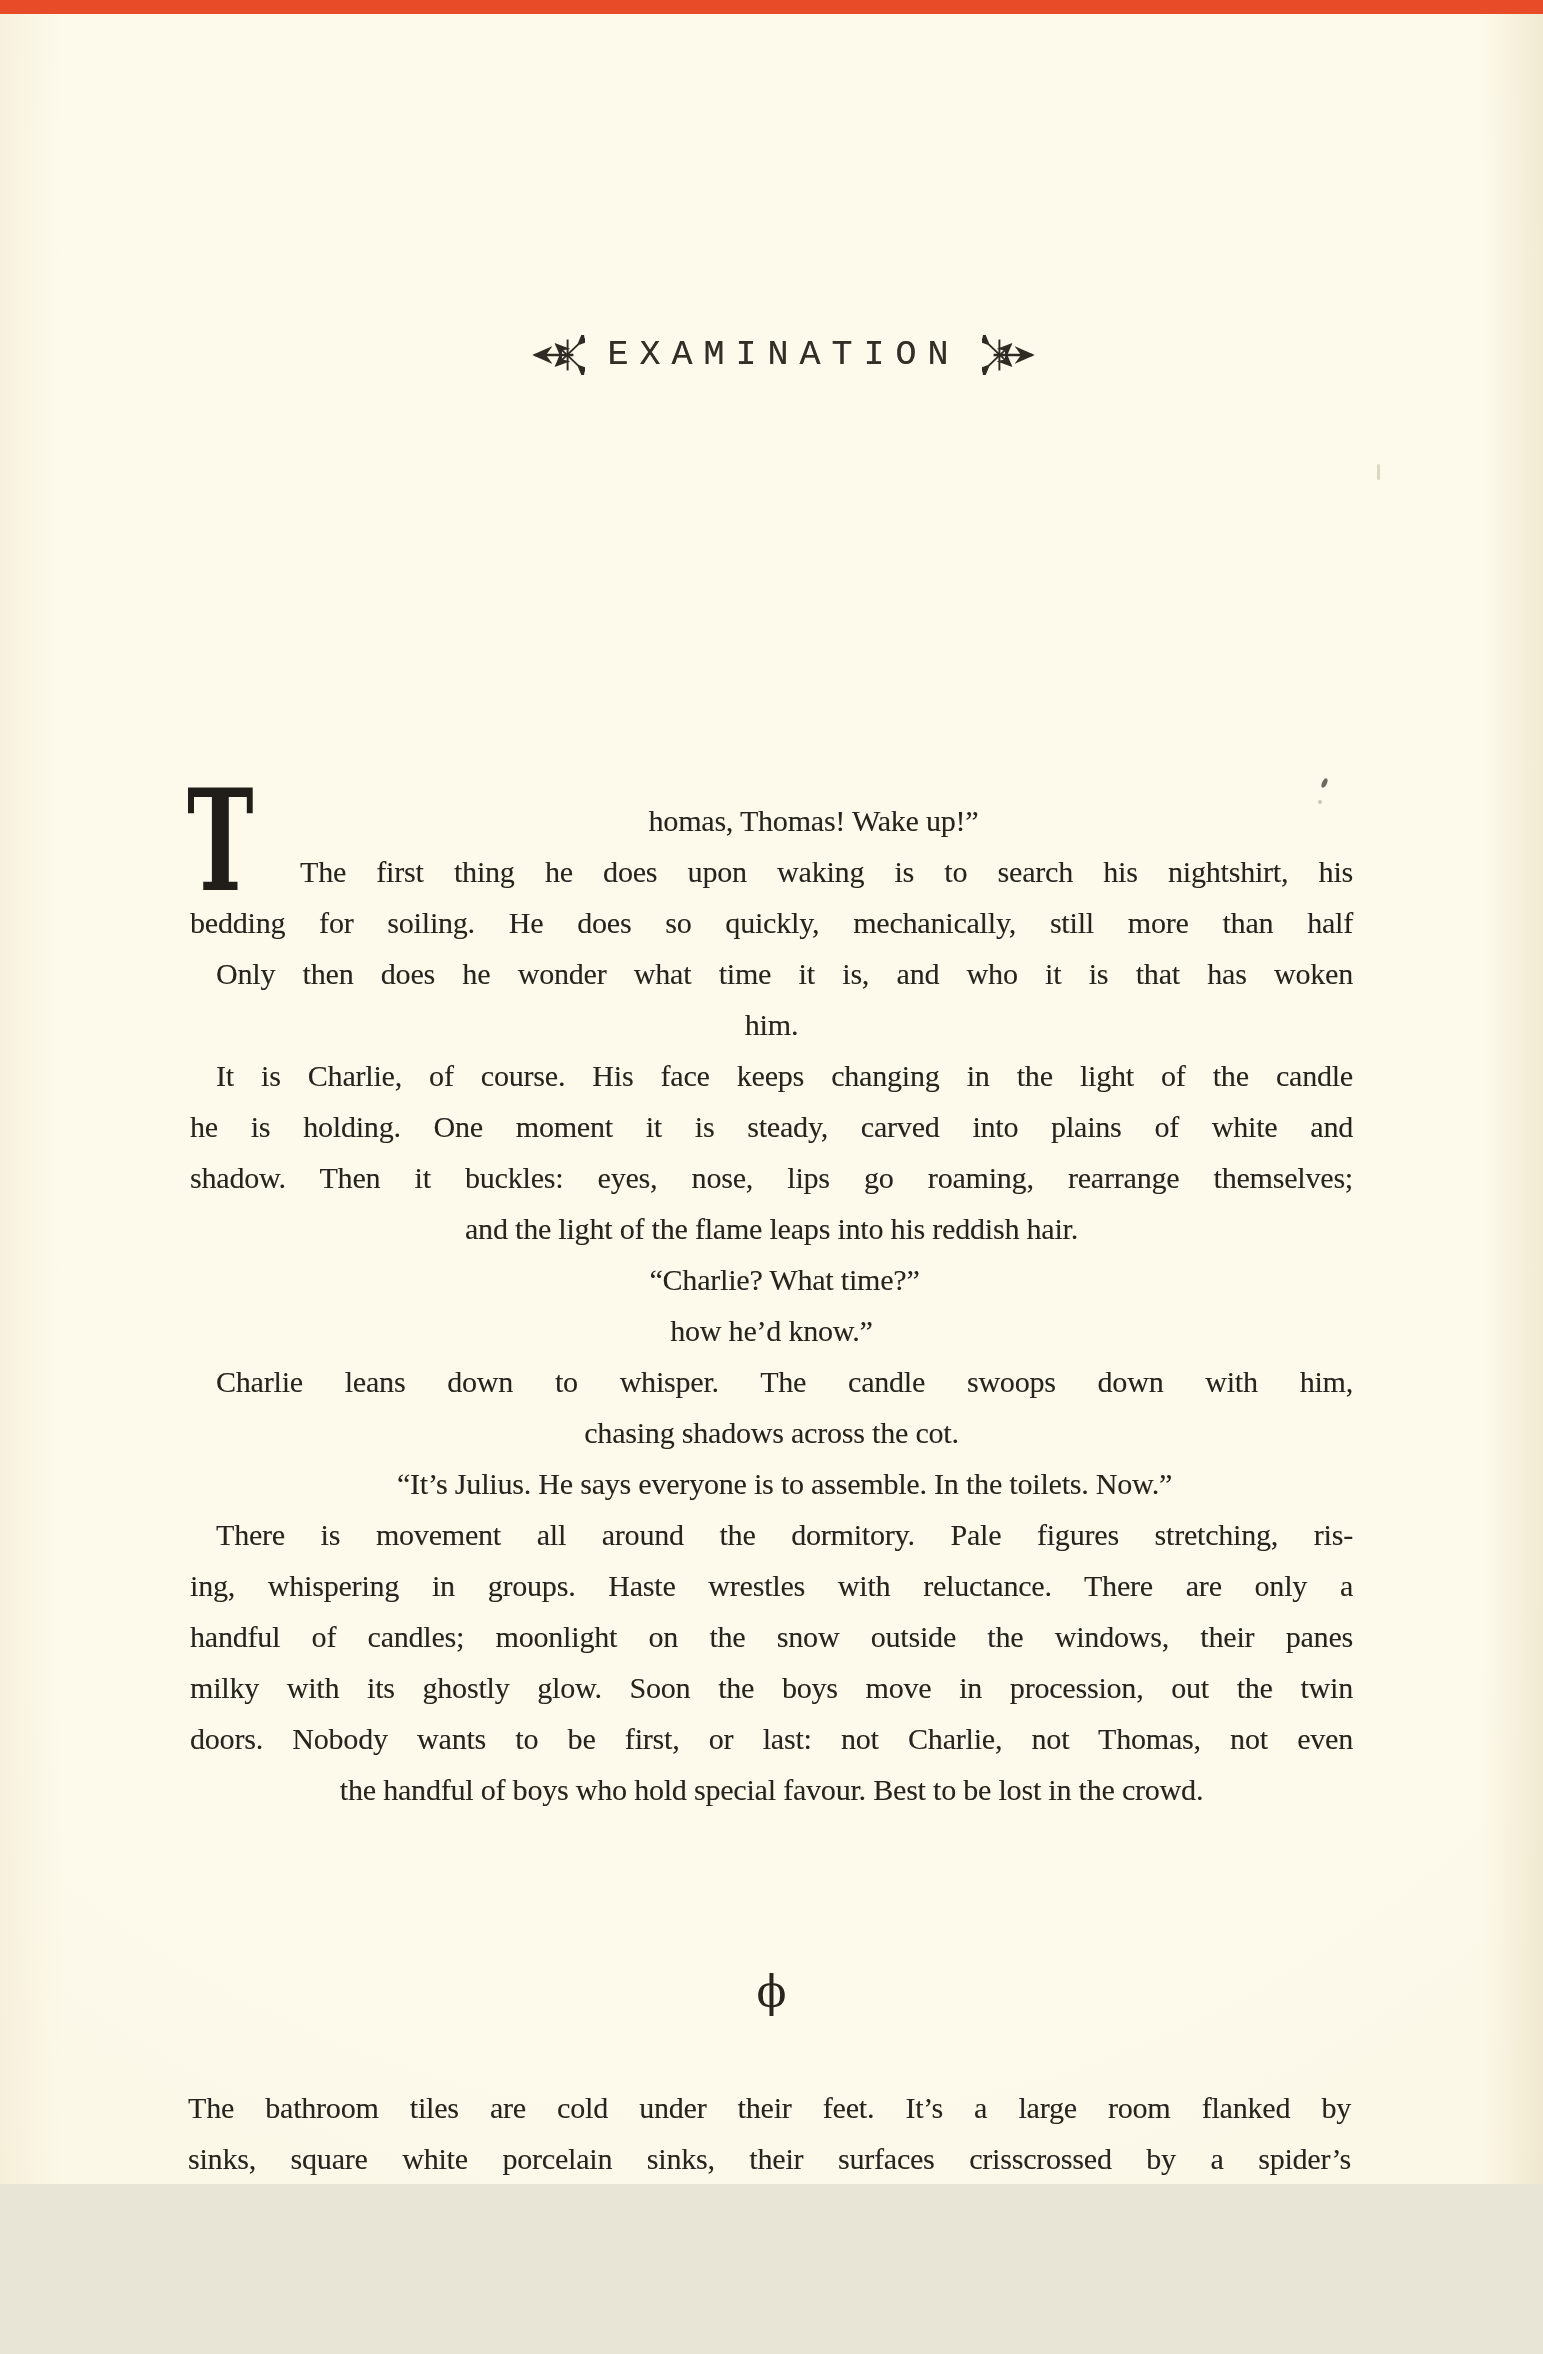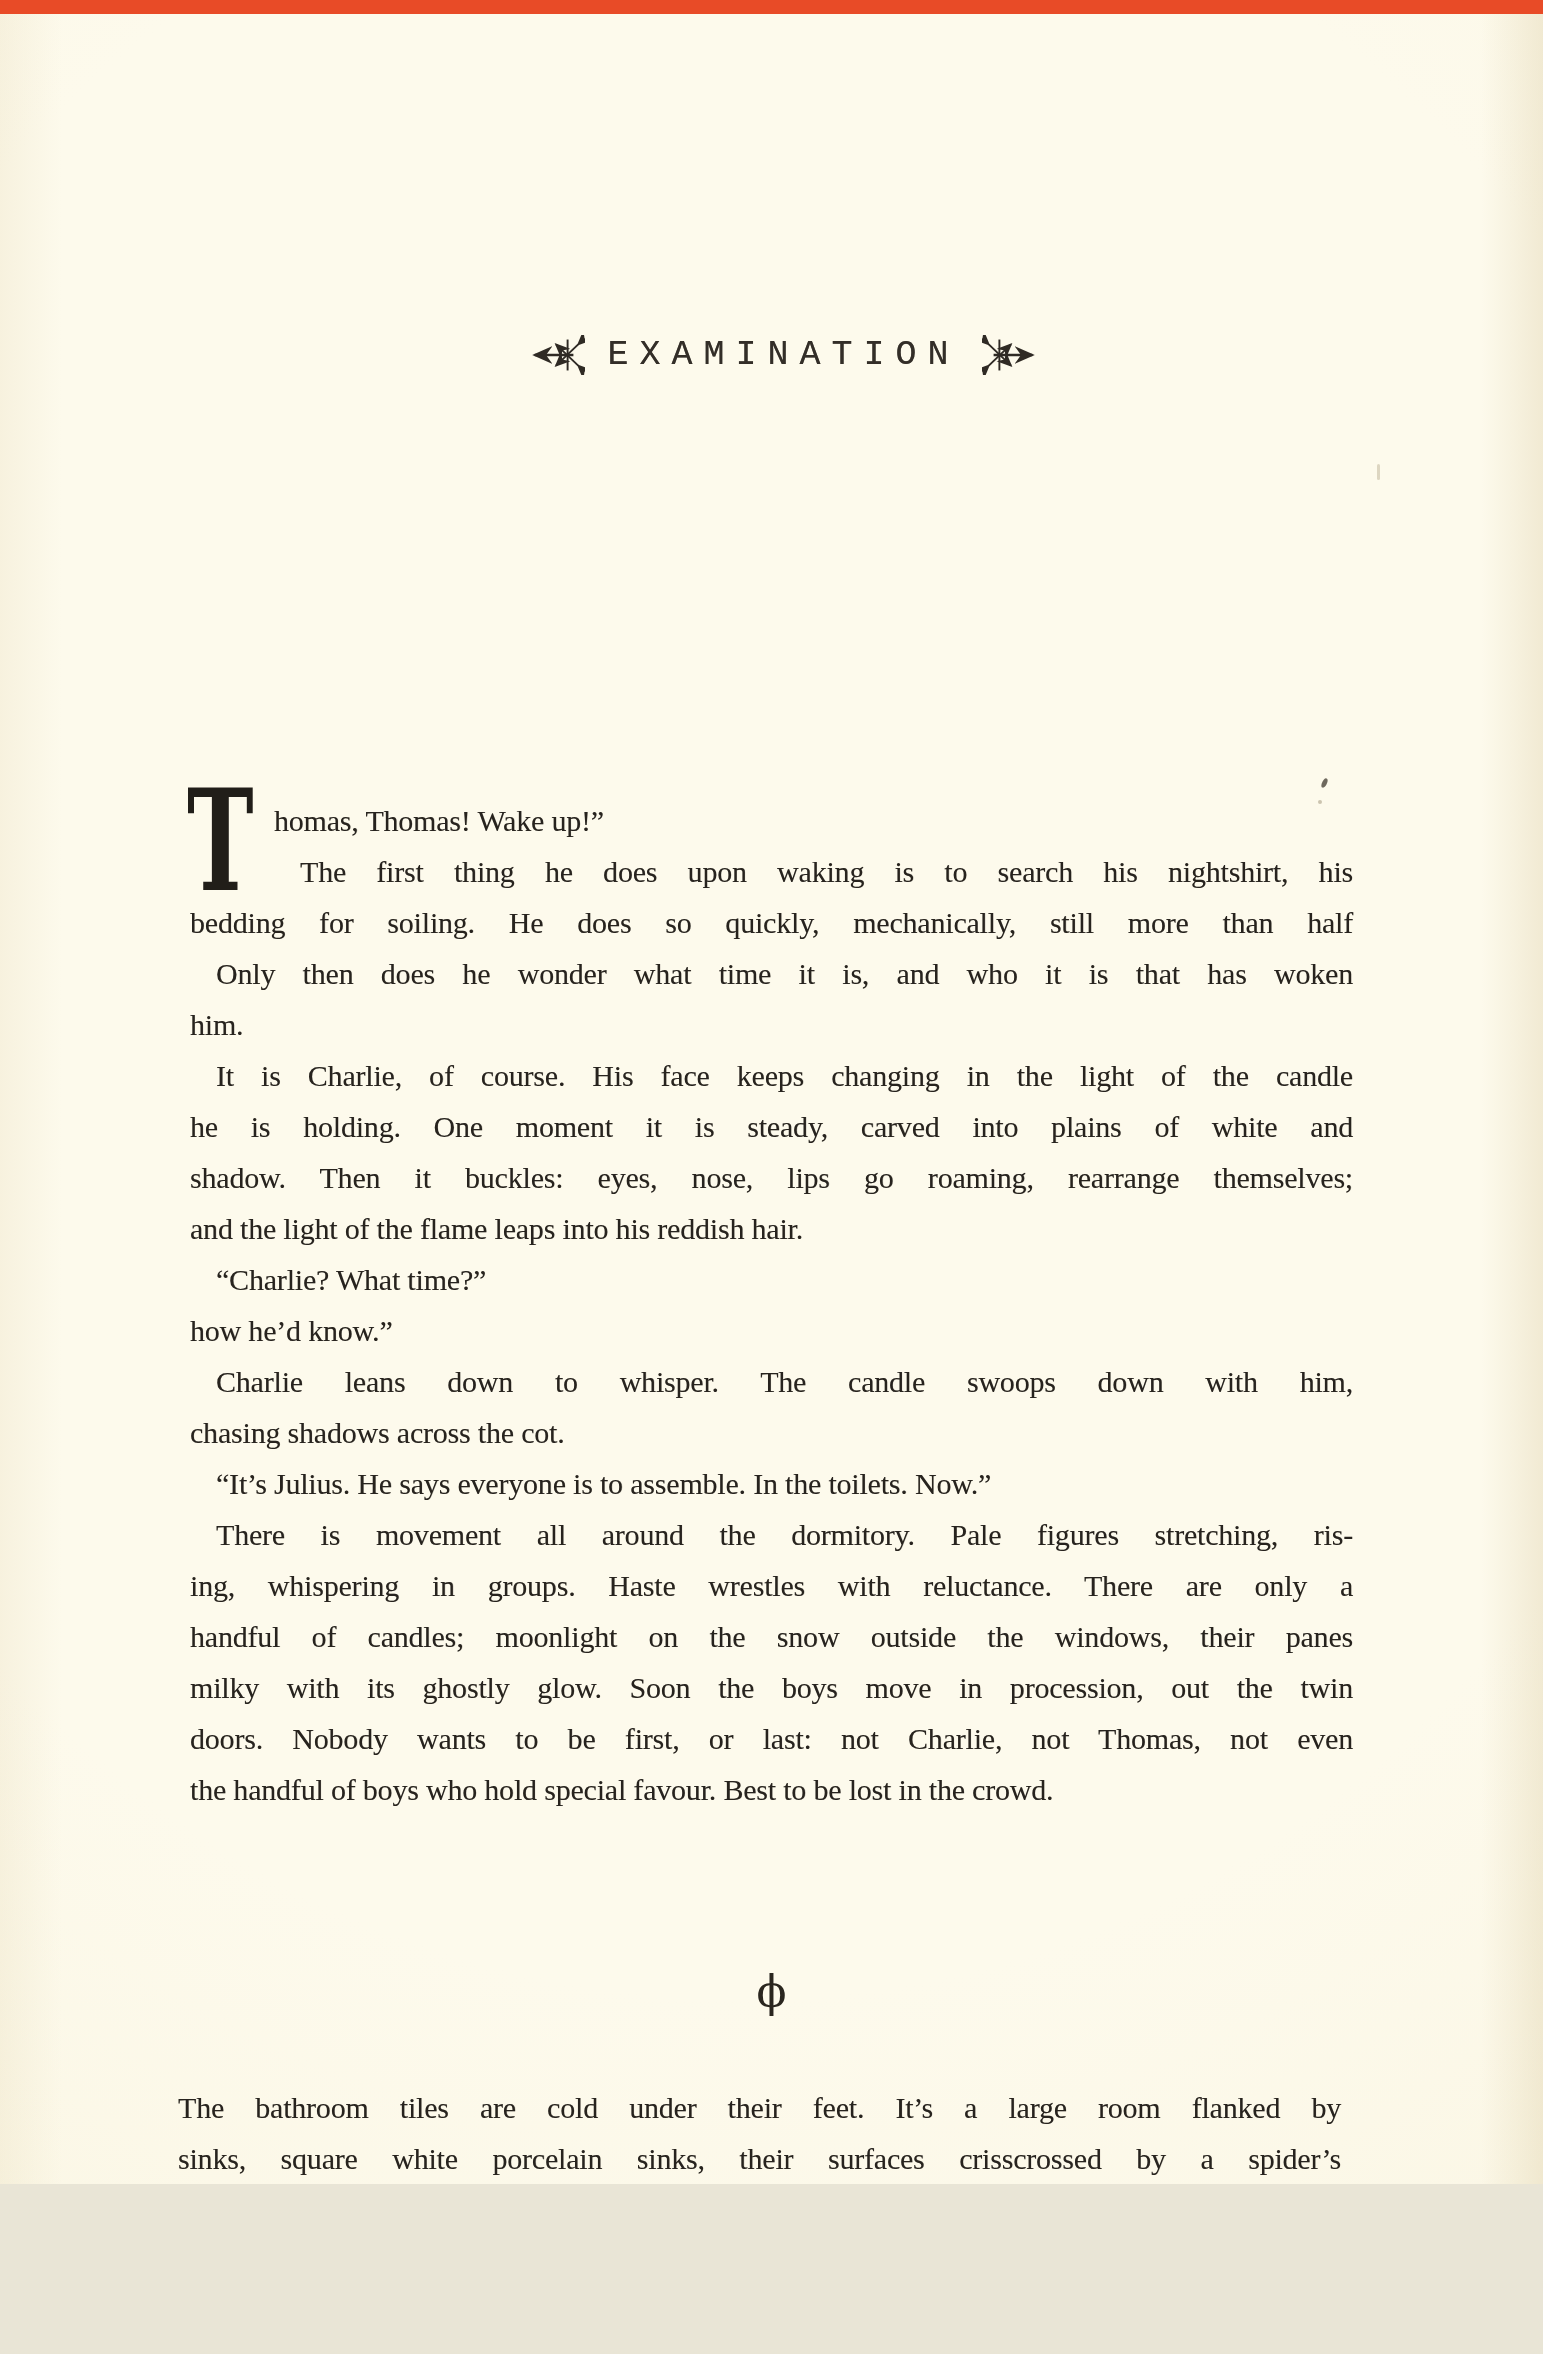--- a/index.html
+++ b/index.html
@@ -39,32 +39,32 @@
     text-shadow:.3px .3px 0 rgba(39,35,30,.28);
   }
   .dropcap-box{float:left;width:84px;height:100px;}
   .dropcap-glyph{
     position:absolute;left:-3px;top:-24px;
     font-family:"DejaVu Serif", serif;font-weight:700;
     font-size:140px;line-height:1;color:#211e19;
     transform:scaleX(.64);transform-origin:0 0;
     text-shadow:none;
   }
-  .line{text-align:left;}
+  .line{text-align:center;}
   .line.just{text-align:justify;text-align-last:justify;}
   .line.indent{text-indent:26px;}
   
   .separator{
     position:absolute;left:190px;top:1966px;width:1163px;
     text-align:center;font-family:"DejaVu Serif", serif;
     font-size:44px;color:#2a261f;
   }
   
   .footer-block{
-    position:absolute;left:178px;top:2082px;width:1163px;
+    position:absolute;left:188px;top:2082px;width:1163px;
     font-size:30px;line-height:51px;letter-spacing:-.2px;
     text-shadow:.3px .3px 0 rgba(39,35,30,.28);
   }
   
   .speck-a{
     position:absolute;left:1322px;top:778px;width:5px;height:10px;
     background:#4a443a;border-radius:60% 40% 60% 40%;
     transform:rotate(18deg);opacity:.8;
   }
   .speck-b{

